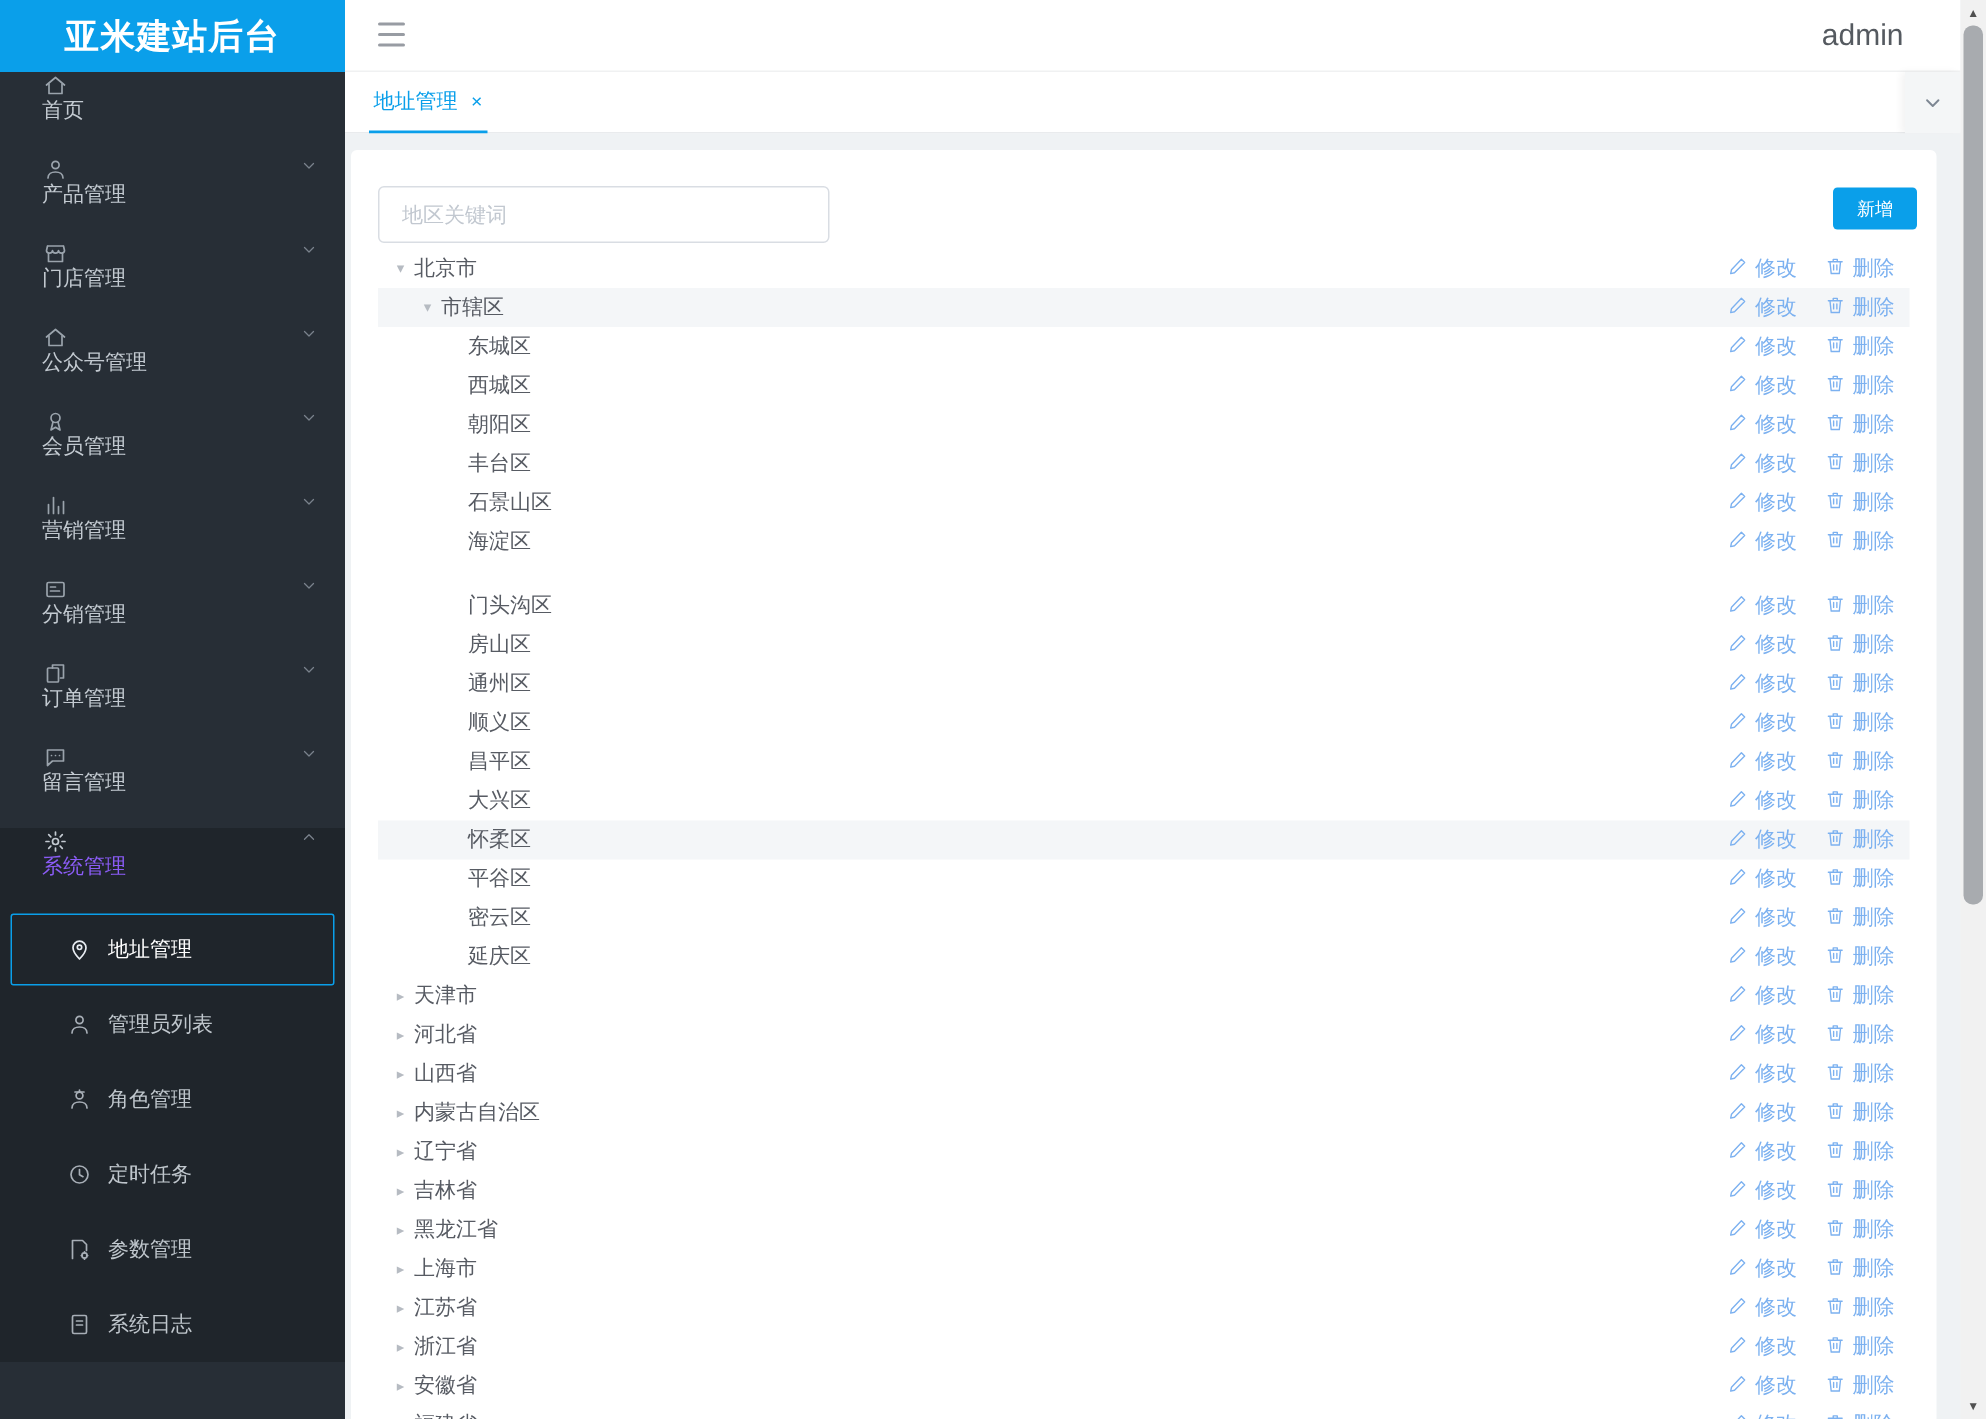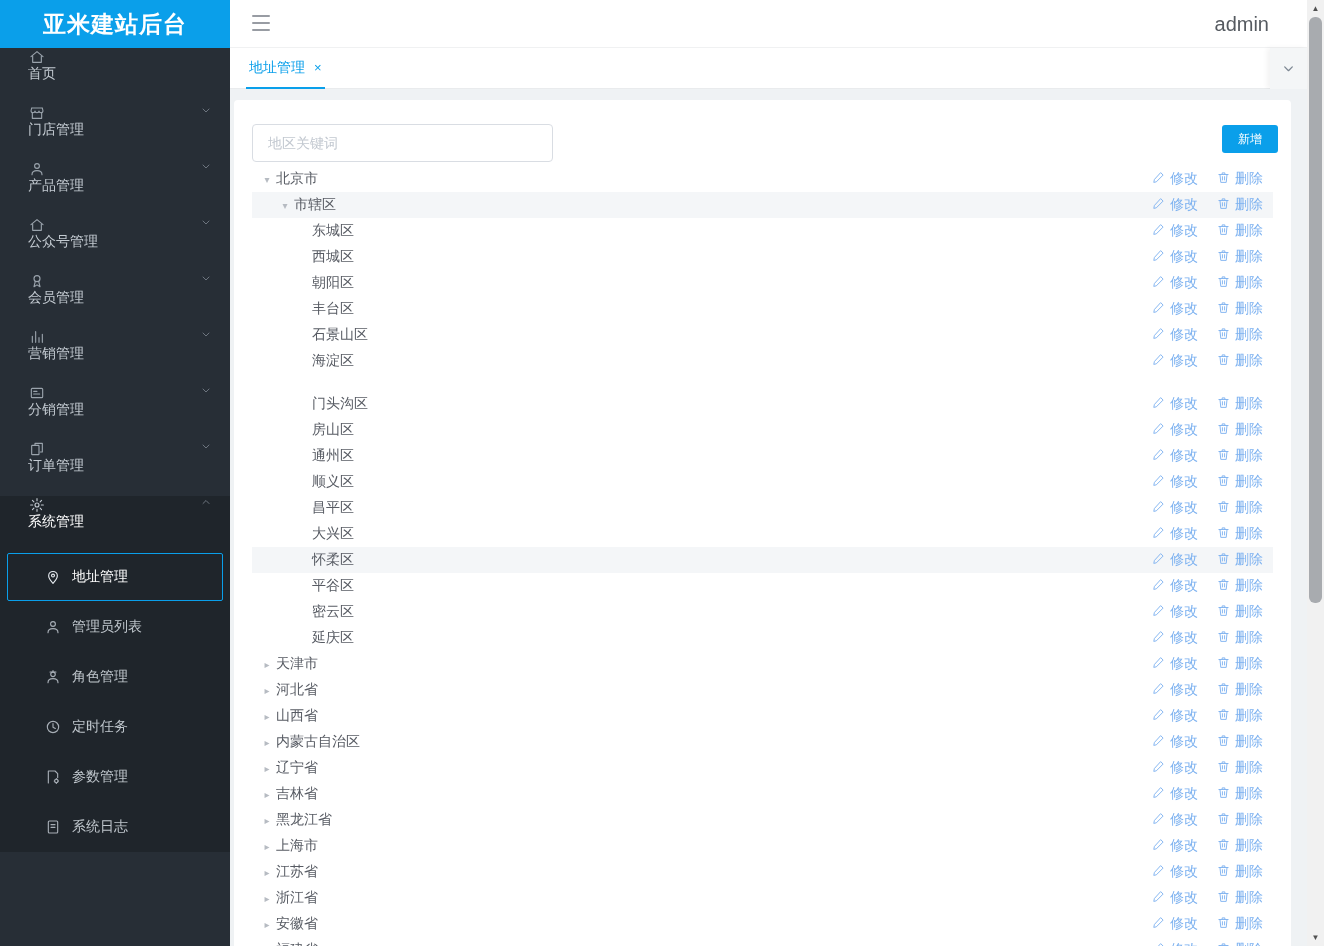--- a/index.html
+++ b/index.html
@@ -9,21 +9,21 @@
   
   .sidebar { position:absolute; left:0; top:0; width:230px; height:946px; background:#272e36; z-index:5; }
   .logo { height:48px; background:#0a9fea; color:#fff; font-size:23px; font-weight:bold;
           display:flex; align-items:center; justify-content:center; letter-spacing:1px; }
   .side-item { height:56px; display:flex; align-items:flex-start; padding-left:28px;
                color:#c3cad1; font-size:14px; cursor:pointer; position:relative;flex-direction:column; }
   .side-item .ic { width:17px; height:17px; margin-right:9px; display:inline-flex; align-items:center; justify-content:center; color:#9aa3ac; }
   .side-item .ic svg { width:16px; height:16px; }
   .side-item .chev { position:absolute; right:18px; color:#7a828c; display:flex; }
   .side-group { background:#1f252b; }
-  .side-group .group-head { color:#ffffff; }
+  .side-group .group-head { color:#8b5cf6; }
   .side-group .group-head .ic { color:#c3cad1; }
   .sub-item { height:50px; display:flex; align-items:center; padding-left:44px;
               color:#bfc6cc; font-size:14px; cursor:pointer; }
   .sub-item .ic { width:17px; height:17px; margin-right:11px; display:inline-flex; align-items:center; justify-content:center; color:#a7aeb6; }
   .sub-item .ic svg { width:16px; height:16px; }
   .sub-item.selected { border:1px solid #0a9fea; border-radius:2px; margin:1px 7px; height:48px;
                        padding-left:36px; color:#ffffff; }
   .sub-item.selected .ic { color:#e8edf2; }
 
   
@@ -81,49 +81,49 @@
           <svg viewBox="0 0 24 24" fill="none" stroke="currentColor" stroke-width="1.7" stroke-linecap="round" stroke-linejoin="round">
             <path d="M3 11.5 12 4l9 7.5"></path>
             <path d="M5.5 10.5V20h13v-9.5"></path>
           </svg>
         </span>
         <span>首页</span>
       </div>
       <div class="side-item">
         <span class="ic">
           <svg viewBox="0 0 24 24" fill="none" stroke="currentColor" stroke-width="1.7" stroke-linecap="round" stroke-linejoin="round">
+            <circle cx="12" cy="7.5" r="3.6"></circle>
+            <path d="M4.5 20.5c0-4 3.5-6 7.5-6s7.5 2 7.5 6"></path>
+          </svg>
+        </span>
+        <span>产品管理</span>
+        <span class="chev">
+          <svg viewBox="0 0 24 24" fill="none" stroke="currentColor" stroke-width="1.7" stroke-linecap="round" stroke-linejoin="round" width="12" height="12">
+            <polyline points="6 10 12 16 18 10"></polyline>
+          </svg>
+        </span>
+      </div>
+      <div class="side-item">
+        <span class="ic">
+          <svg viewBox="0 0 24 24" fill="none" stroke="currentColor" stroke-width="1.7" stroke-linecap="round" stroke-linejoin="round">
             <path d="M4.5 4.5h15"></path>
             <path d="M4 4.5 3 9a3 2.6 0 0 0 6 0 3 2.6 0 0 0 6 0 3 2.6 0 0 0 6 0l-1-4.5"></path>
             <path d="M5 11.5V20h14v-8.5"></path>
           </svg>
         </span>
         <span>门店管理</span>
         <span class="chev">
           <svg viewBox="0 0 24 24" fill="none" stroke="currentColor" stroke-width="1.7" stroke-linecap="round" stroke-linejoin="round" width="12" height="12">
             <polyline points="6 10 12 16 18 10"></polyline>
           </svg>
         </span>
       </div>
       <div class="side-item">
         <span class="ic">
           <svg viewBox="0 0 24 24" fill="none" stroke="currentColor" stroke-width="1.7" stroke-linecap="round" stroke-linejoin="round">
-            <circle cx="12" cy="7.5" r="3.6"></circle>
-            <path d="M4.5 20.5c0-4 3.5-6 7.5-6s7.5 2 7.5 6"></path>
-          </svg>
-        </span>
-        <span>产品管理</span>
-        <span class="chev">
-          <svg viewBox="0 0 24 24" fill="none" stroke="currentColor" stroke-width="1.7" stroke-linecap="round" stroke-linejoin="round" width="12" height="12">
-            <polyline points="6 10 12 16 18 10"></polyline>
-          </svg>
-        </span>
-      </div>
-      <div class="side-item">
-        <span class="ic">
-          <svg viewBox="0 0 24 24" fill="none" stroke="currentColor" stroke-width="1.7" stroke-linecap="round" stroke-linejoin="round">
             <path d="M3 11.5 12 4l9 7.5"></path>
             <path d="M5.5 10.5V20h13v-9.5"></path>
           </svg>
         </span>
         <span>公众号管理</span>
         <span class="chev">
           <svg viewBox="0 0 24 24" fill="none" stroke="currentColor" stroke-width="1.7" stroke-linecap="round" stroke-linejoin="round" width="12" height="12">
             <polyline points="6 10 12 16 18 10"></polyline>
           </svg>
         </span>
@@ -170,20 +170,34 @@
         </span>
       </div>
       <div class="side-item">
         <span class="ic">
           <svg viewBox="0 0 24 24" fill="none" stroke="currentColor" stroke-width="1.7" stroke-linecap="round" stroke-linejoin="round">
             <path d="M9 6.5V3.5h11v13h-3"></path>
             <rect x="4" y="6.5" width="11" height="14" rx="1"></rect>
           </svg>
         </span>
         <span>订单管理</span>
+        <span class="chev">
+          <svg viewBox="0 0 24 24" fill="none" stroke="currentColor" stroke-width="1.7" stroke-linecap="round" stroke-linejoin="round" width="12" height="12">
+            <polyline points="6 10 12 16 18 10"></polyline>
+          </svg>
+        </span>
+      </div>
+      <div class="side-item">
+        <span class="ic">
+          <svg viewBox="0 0 24 24" fill="none" stroke="currentColor" stroke-width="1.7" stroke-linecap="round" stroke-linejoin="round">
+            <path d="M4 4.5h16v11H9l-5 4.5z"></path>
+            <path d="M8 10h.01M12 10h.01M16 10h.01"></path>
+          </svg>
+        </span>
+        <span>留言管理</span>
         <span class="chev">
           <svg viewBox="0 0 24 24" fill="none" stroke="currentColor" stroke-width="1.7" stroke-linecap="round" stroke-linejoin="round" width="12" height="12">
             <polyline points="6 10 12 16 18 10"></polyline>
           </svg>
         </span>
       </div>
     </nav>
   <div class="side-group" id="side-group">
       <div class="side-item group-head">
         <span class="ic">

